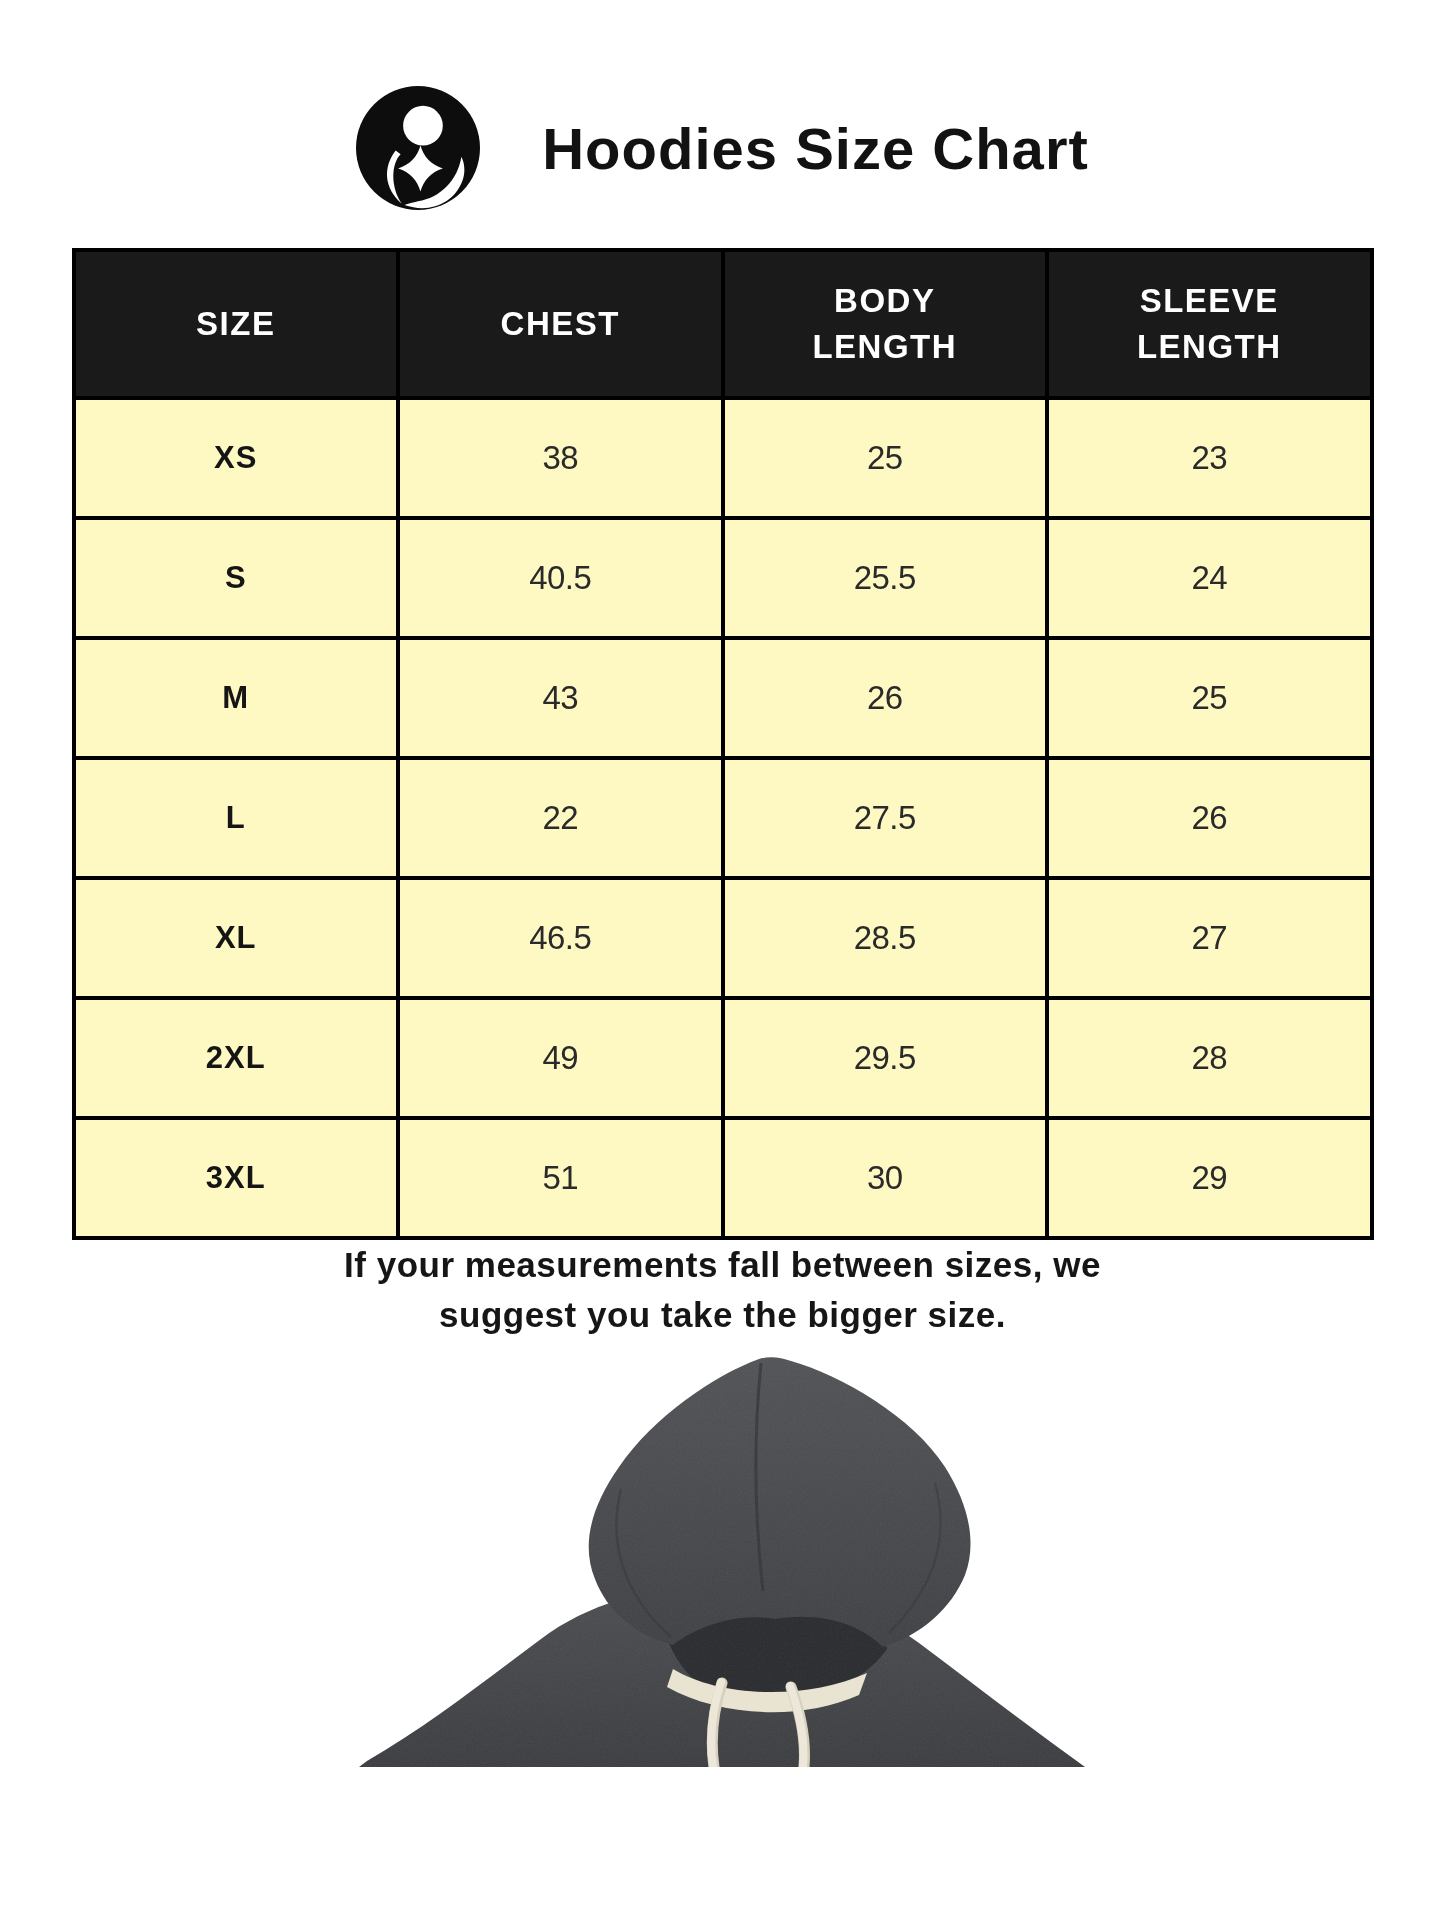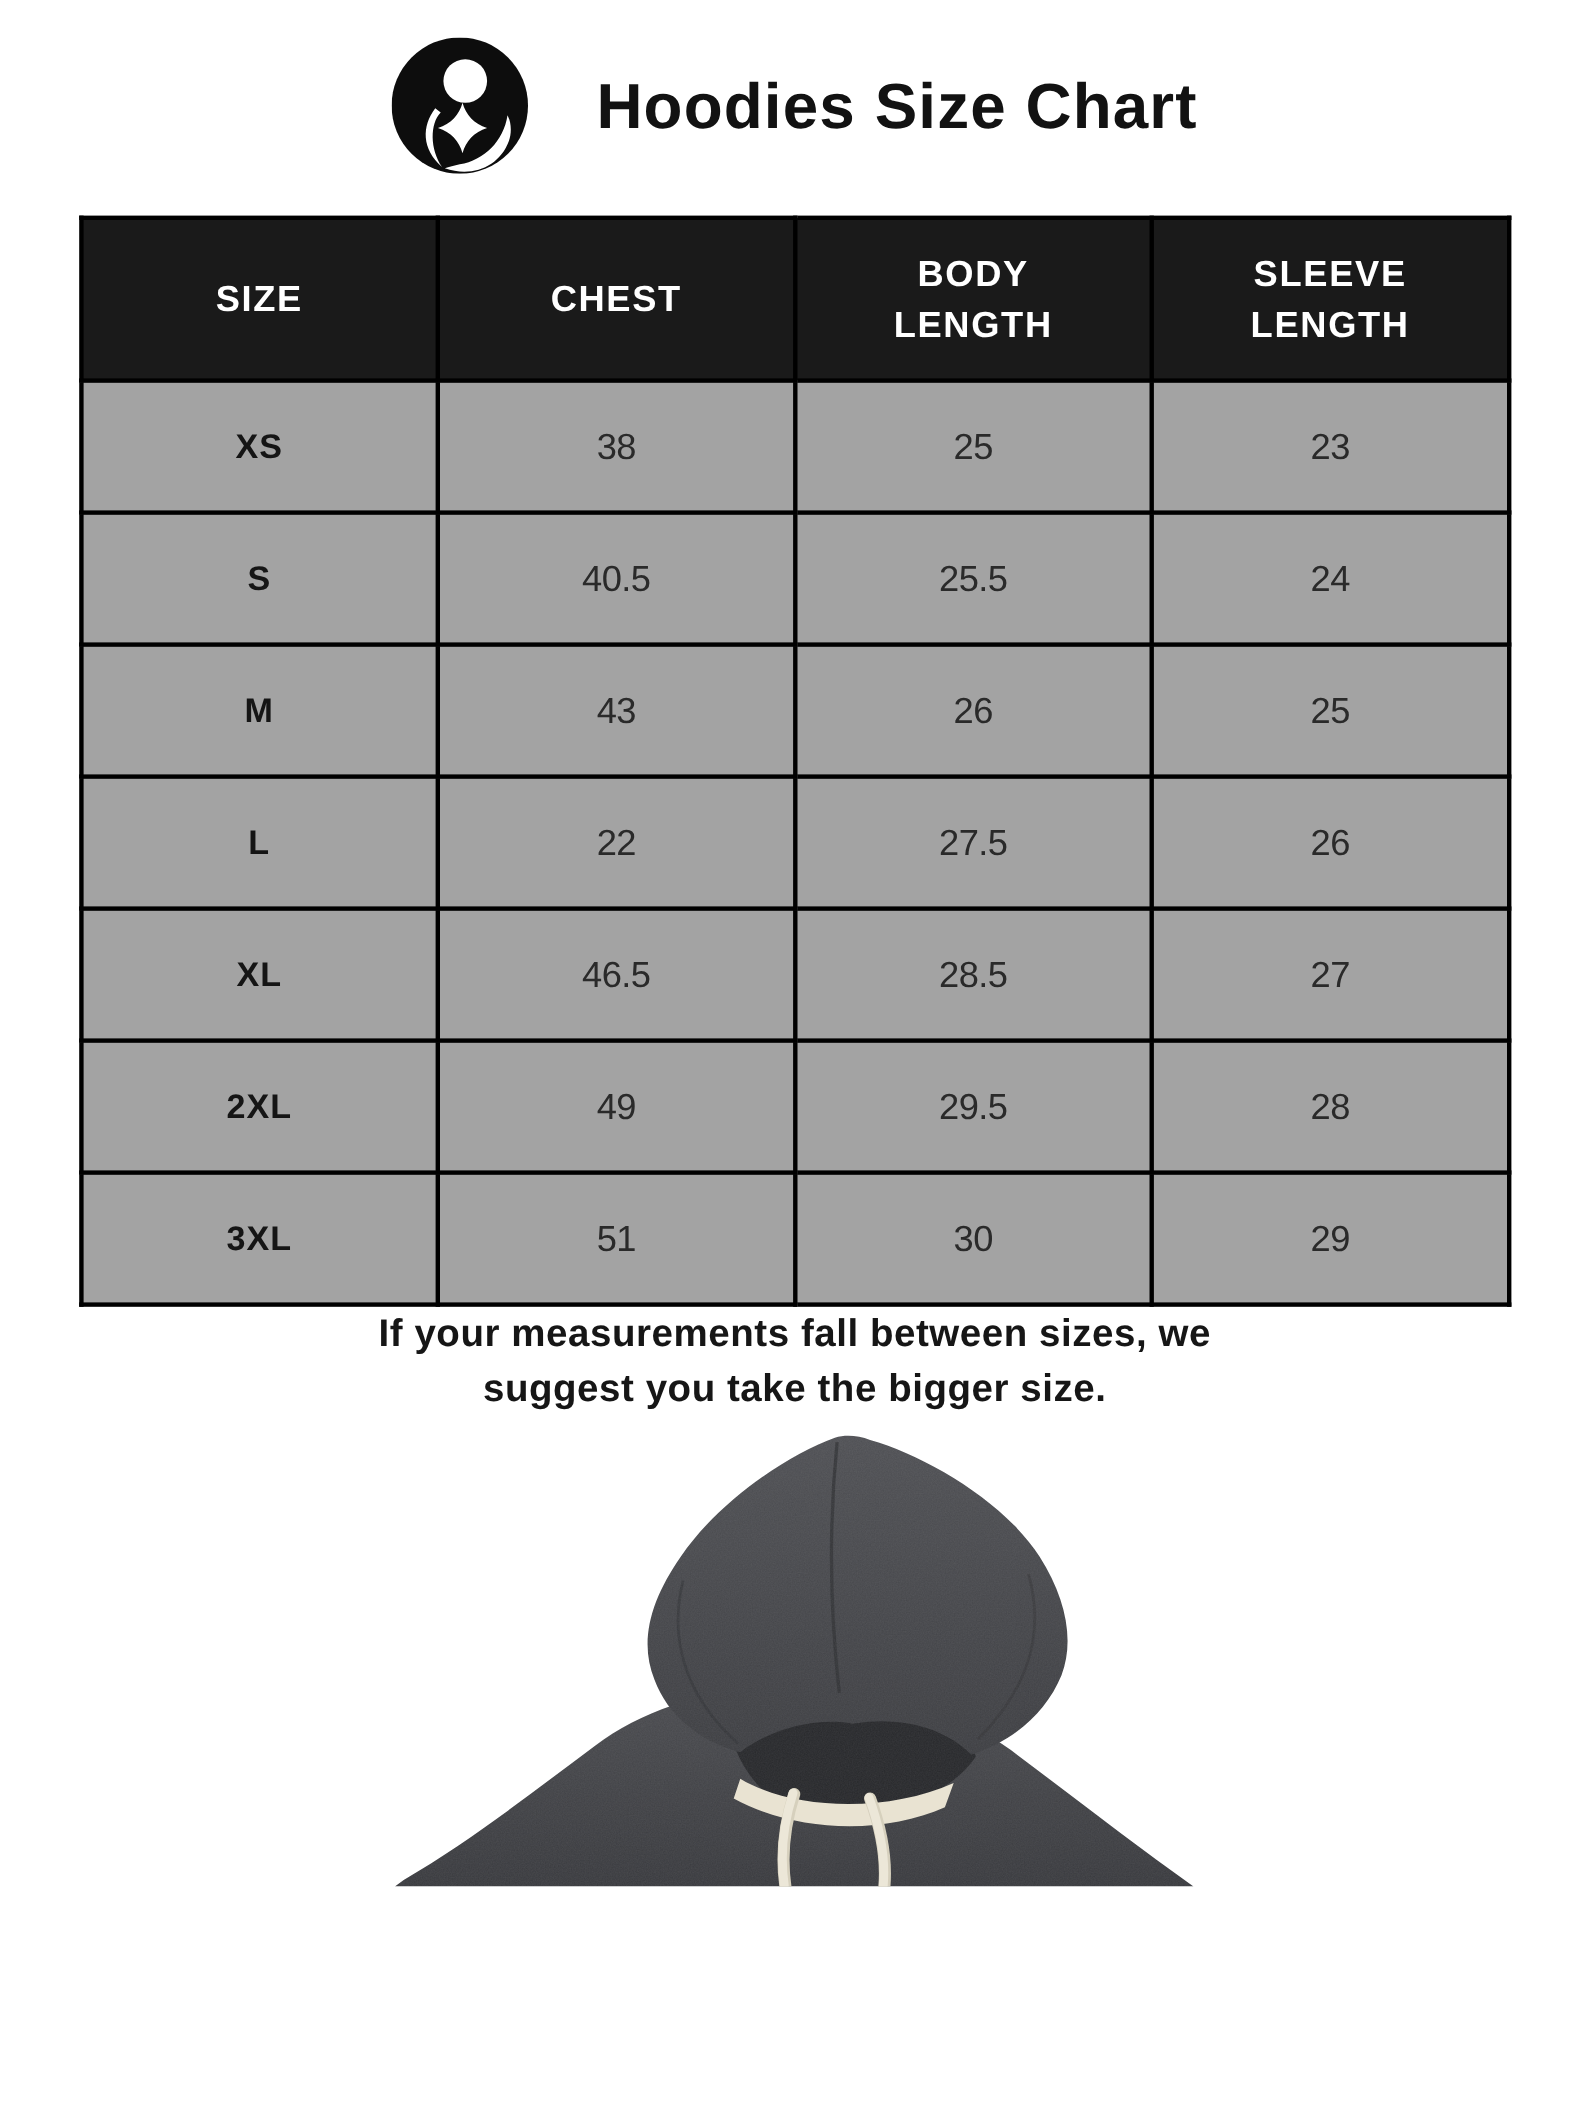--- a/index.html
+++ b/index.html
@@ -9,21 +9,21 @@
     font-family: "Liberation Sans", sans-serif;
   }
   body {
     width: 1445px;
     height: 1927px;
     overflow: hidden;
     position: relative;
   }
   
   .brand-header {
-    padding-top: 34px;
+    padding-top: 86px;
     display: flex;
     align-items: center;
     justify-content: center;
     gap: 62px;
   }
   .brand-logo { width: 124px; height: 124px; flex: 0 0 auto; }
   .page-title {
     font-size: 58px;
     font-weight: 700;
     color: #121212;
@@ -44,21 +44,21 @@
   .size-table th {
     background: #1a1a1a;
     color: #ffffff;
     height: 144px;
     font-size: 33px;
     font-weight: 700;
     letter-spacing: 1.5px;
     line-height: 1.4;
     padding: 0 40px;
   }
-  .size-table td { height: 114px; background: #a3a3a3; text-align: center; }
+  .size-table td { height: 114px; background: #fef9c3; text-align: center; }
   td.size-cell {
     font-size: 31px;
     font-weight: 700;
     color: #151515;
     letter-spacing: 1px;
   }
   td.value-cell {
     font-size: 33px;
     font-weight: 400;
     color: #2a2a2a;

